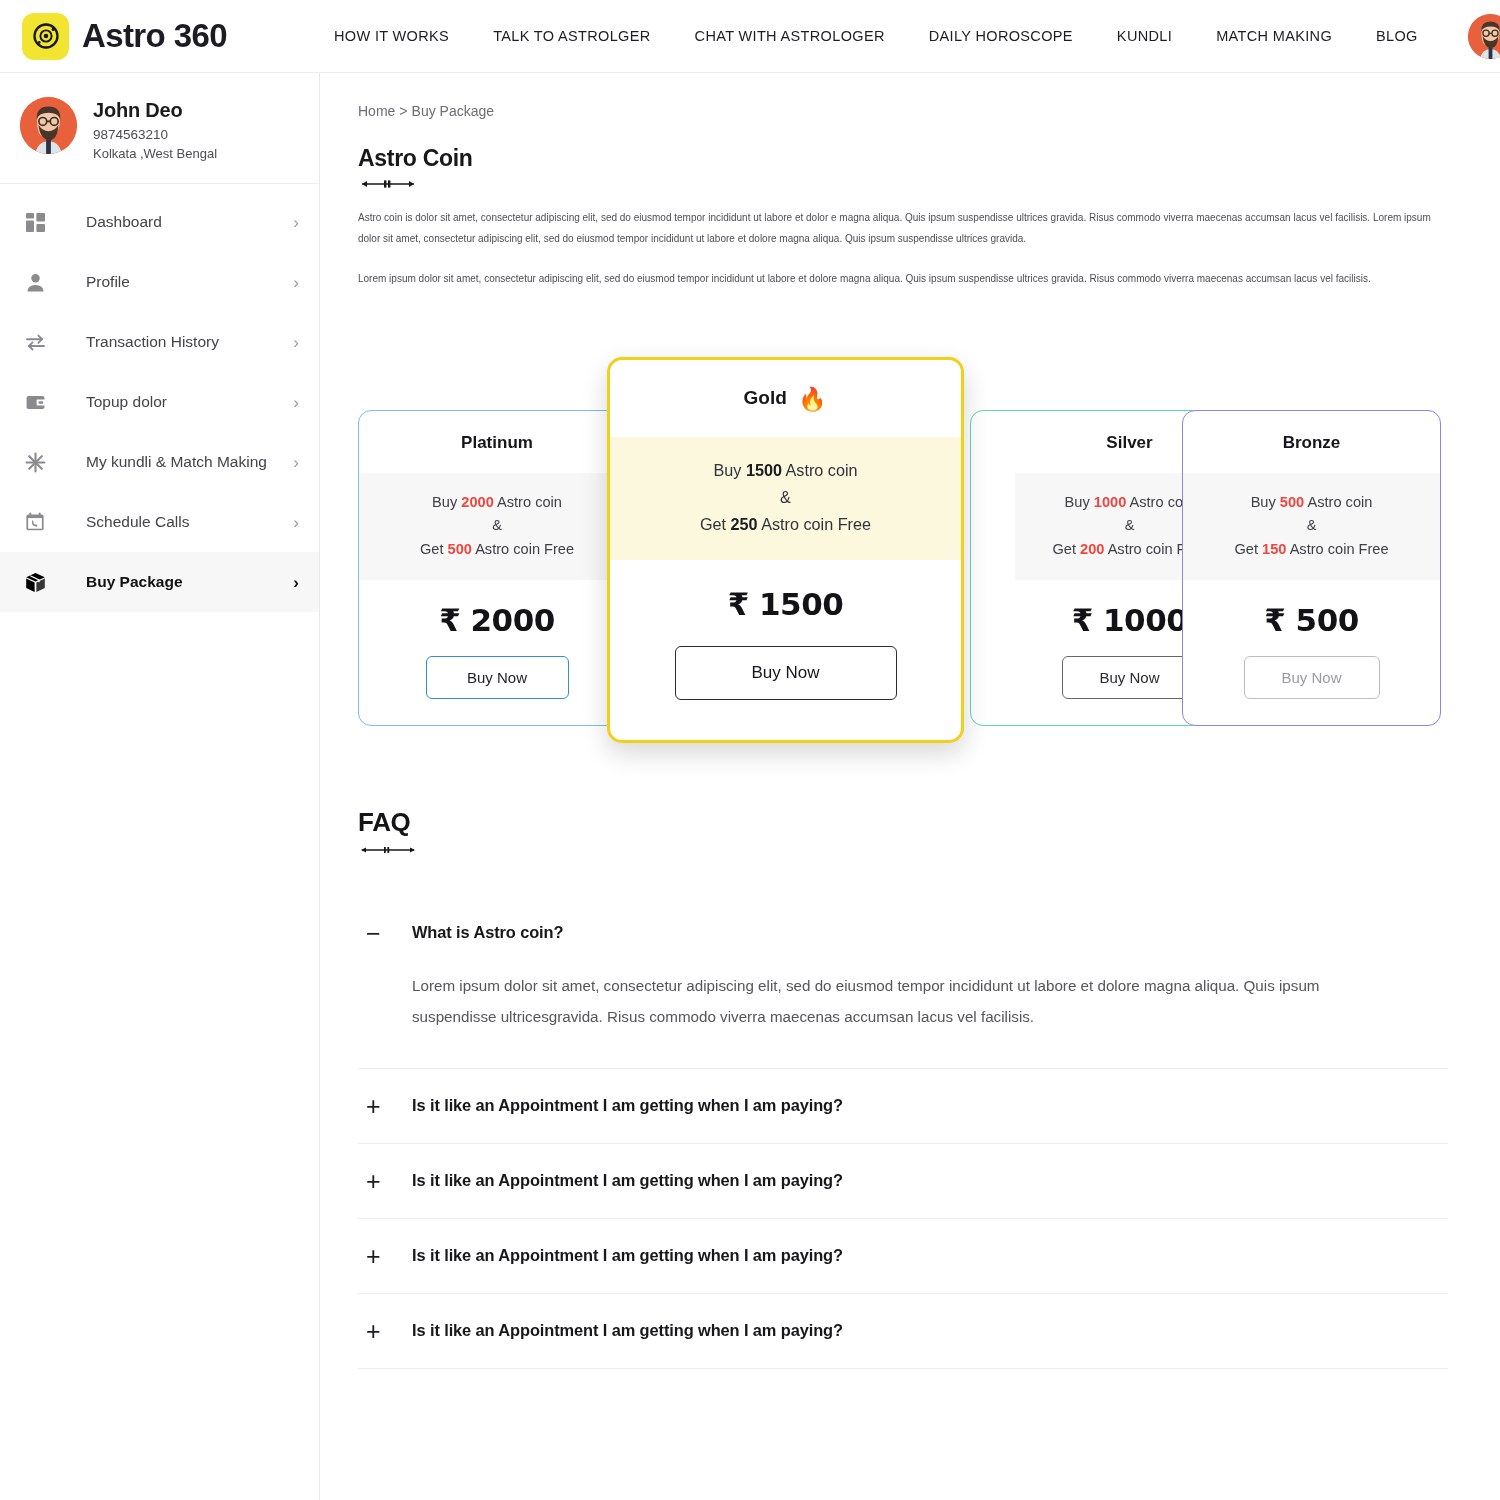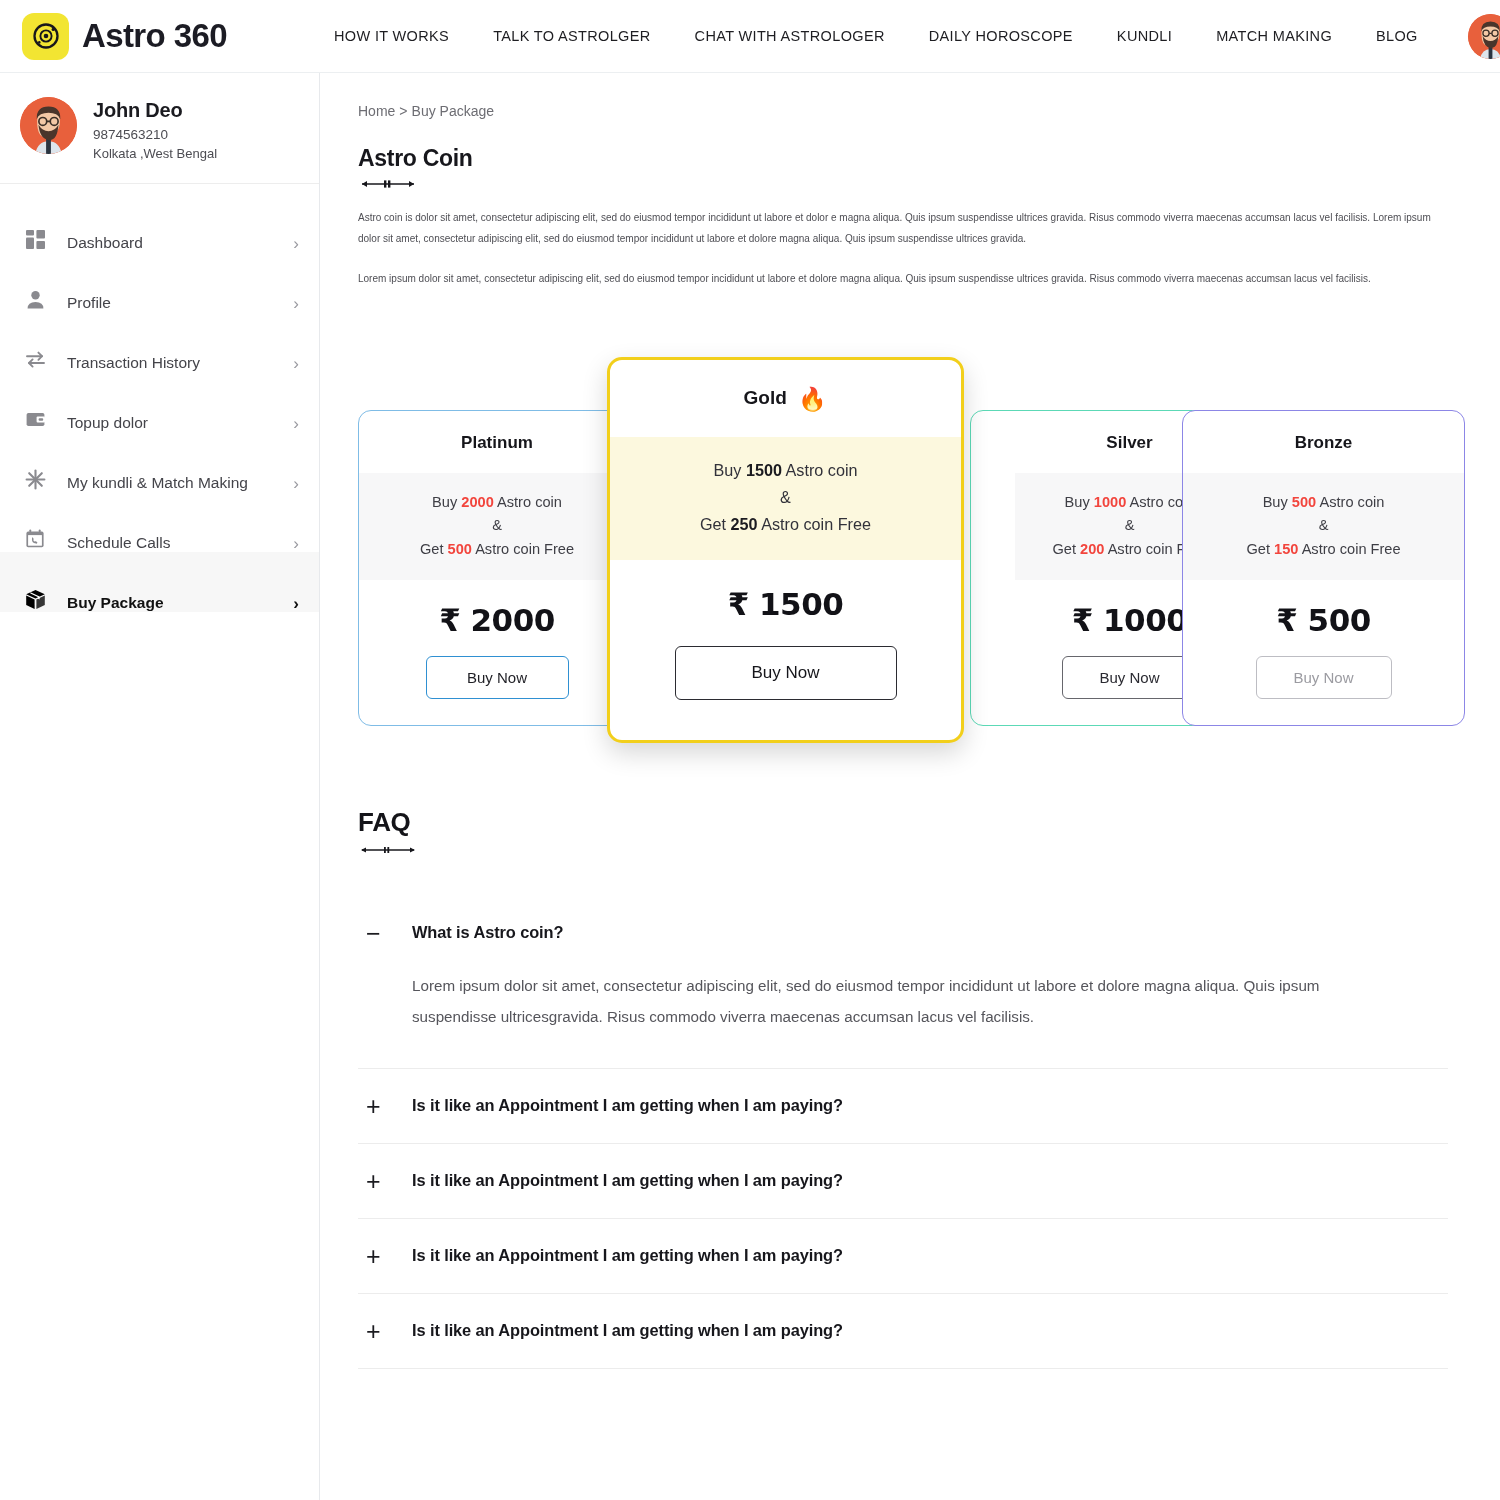--- a/index.html
+++ b/index.html
@@ -51,22 +51,22 @@
     width:57px;height:57px;border-radius:50%;overflow:hidden;flex:none;
     background:#E8603C;
   }
   .profile-text{ margin-left:16px; padding-top:2px; }
   .profile-name{ font-size:20px; font-weight:700; color:#1b1b20; letter-spacing:-.2px;}
   .profile-phone{ font-size:13.5px; color:#4c4c52; margin-top:5px; }
   .profile-loc{ font-size:13px; color:#4c4c52; margin-top:4px; }
 
   .menu{ padding-top:8px; }
   .menu-item{
-    display:flex; align-items:flex-end; height:60px; padding:0 20px 0 22px;
-    cursor:pointer; position:relative;
+    display:flex; align-items:center; height:60px; padding:0 20px 0 22px;
+    cursor:pointer; position:relative;gap:19px;
   }
   .menu-item .mi-icon{
     width:26px; height:26px; flex:none; display:flex;
     align-items:center; justify-content:center; color:#8a8a8f;
   }
   .menu-item .mi-label{
     flex:1; margin-left:19px; font-size:15.5px; color:#44444a;
   }
   .menu-item .mi-chev{ color:#9a9aa0; font-size:17px; line-height:1; }
   .menu-item.active{ background:#f7f7f7; }
@@ -121,21 +121,21 @@
     min-width:142px; text-align:center; font-size:15px;
     padding:12px 20px; border:1px solid #cfcfd4; border-radius:6px;
     background:#fff; color:#26262c; cursor:pointer;
   }
 
   
   #plan-platinum{ left:0;    width:278px; border-color:#7FBCE6; z-index:2; }
   #plan-platinum .p-btn{ border-color:#2f90d2; color:#1f1f25; min-width:143px; }
   #plan-silver{   left:612px; width:275px; border-color:#5CD9B6; z-index:2;padding-left:44px; }
   #plan-silver .p-btn{ border-color:#66666c; color:#2a2a31; min-width:136px; }
-  #plan-bronze{   left:824px; width:283px; border-color:#8C86E6; z-index:2; }
+  #plan-bronze{   left:824px; width:259px; border-color:#8C86E6; z-index:2; }
   #plan-bronze .p-btn{ border-color:#bdbdc3; color:#9b9ba1; min-width:136px; }
 
   #plan-gold{
     left:249px; top:5px; width:357px; z-index:9;
     border:3px solid #F2CF1B; border-radius:15px;
     box-shadow:0 10px 26px rgba(0,0,0,.16);
   }
   #plan-gold .p-head{ font-size:19px; padding:26px 0 24px 0; }
   #plan-gold .p-head .flame{ margin-left:12px; font-size:23px; vertical-align:-3px; }
   #plan-gold .p-offer{ background:#FCF8DE; font-size:16.2px; line-height:1.68; padding:20px 12px 22px 12px; color:#32323a; }

